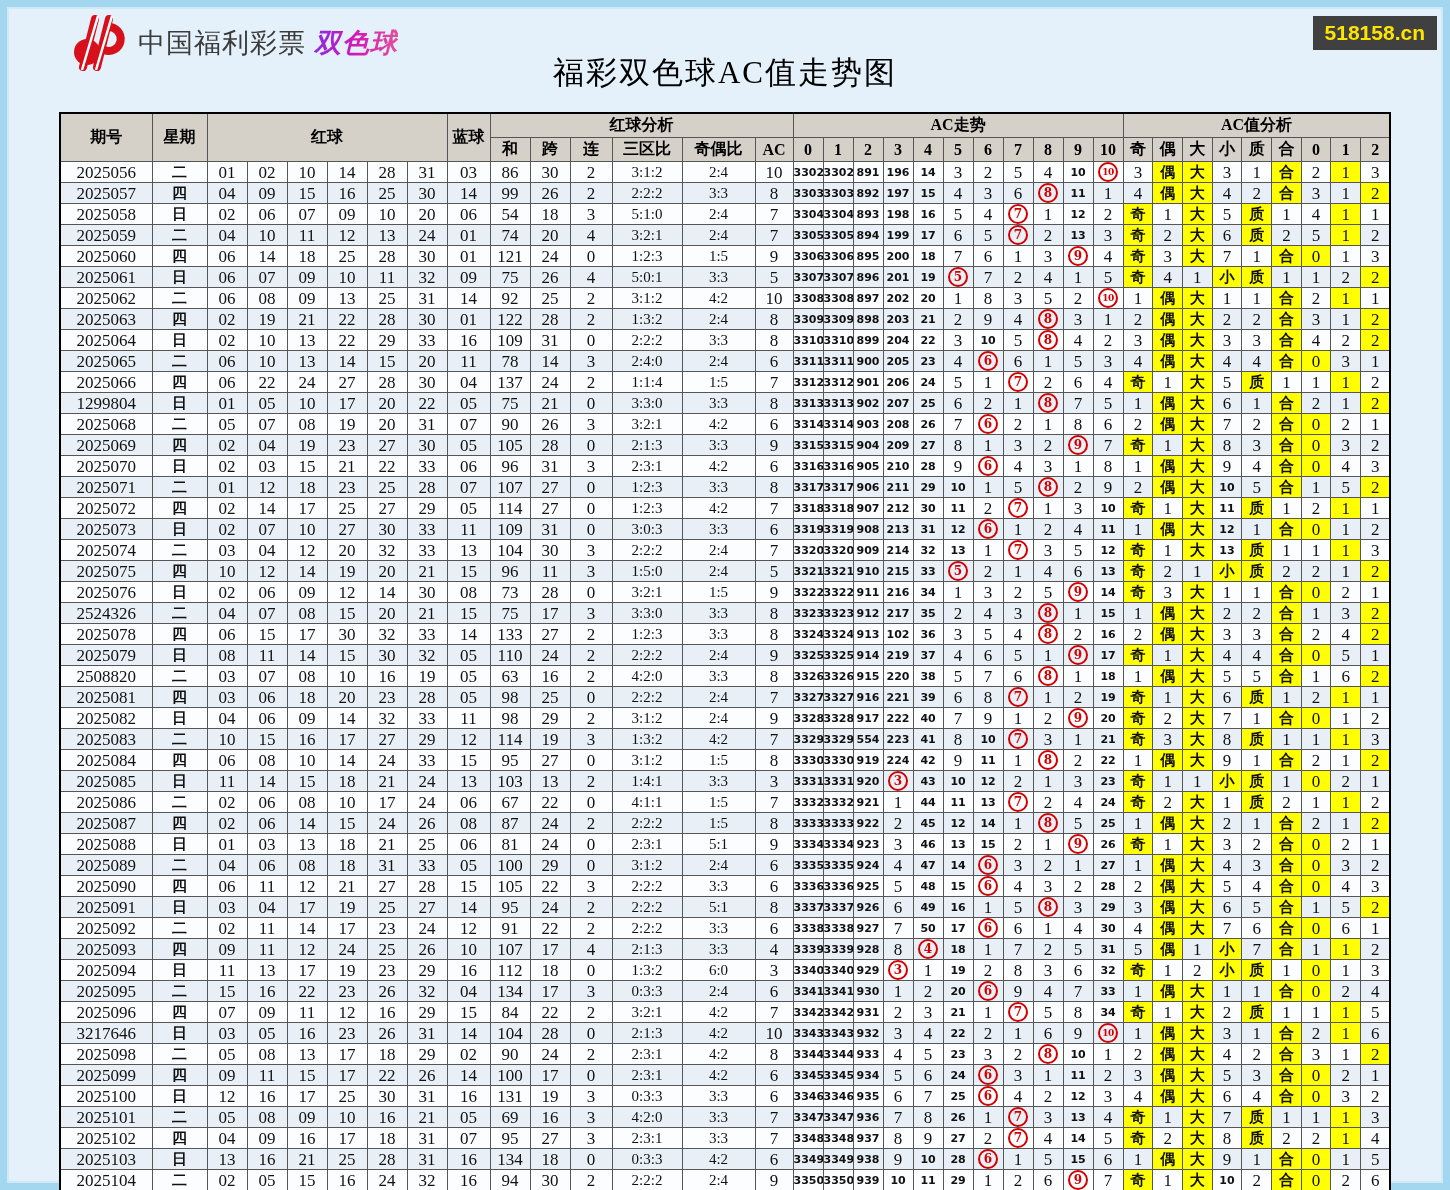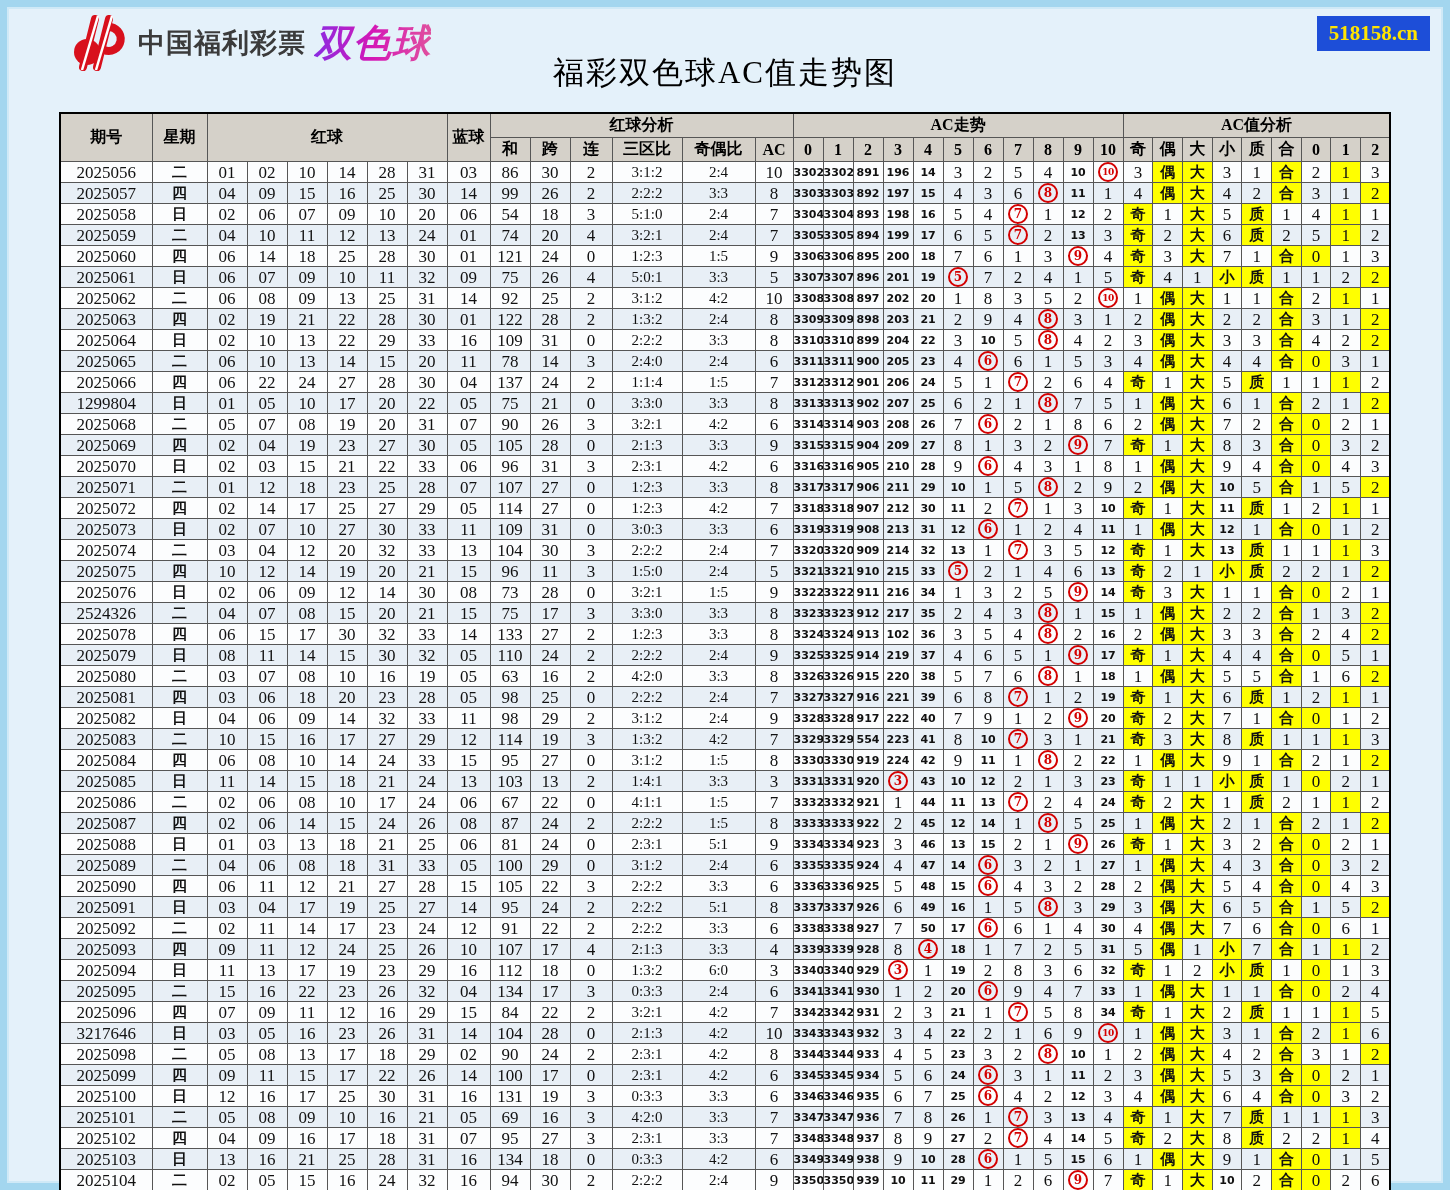--- a/index.html
+++ b/index.html
@@ -1,27 +1,27 @@
 <!DOCTYPE html>
 <html><head>
 <meta charset="utf-8">
 <style>
   html,body{margin:0;padding:0;}
   .page{position:relative;width:1450px;height:1190px;background:#e4f1fa;
         box-shadow:inset 0 0 0 7px #a3d6ef, inset 0 0 0 9px #cfe9f7;
         font-family:"Liberation Serif","DejaVu Serif",serif;overflow:hidden;}
   .logo{position:absolute;left:68px;top:14px;display:flex;align-items:center;gap:8px;}
-  .logo-text{font-size:27px;font-weight:bold;color:#3b3b3b;font-family:"Liberation Sans",sans-serif;letter-spacing:1px;}
-  .logo-brand{font-size:38px;font-weight:bold;font-style:italic;color:#b42cc8;
+  .logo-text{font-size:27px;font-weight:normal;color:#3b3b3b;font-family:"Liberation Sans",sans-serif;letter-spacing:1px;}
+  .logo-brand{font-size:27px;font-weight:bold;font-style:italic;color:#b42cc8;
       background:linear-gradient(90deg,#8a2be2,#d418b6,#e0509e);-webkit-background-clip:text;background-clip:text;
       -webkit-text-fill-color:transparent;font-family:"Liberation Sans",sans-serif;letter-spacing:1px;}
   .title{position:absolute;left:0;right:0;top:52px;text-align:center;font-size:31px;color:#000;
       font-family:"Liberation Serif","DejaVu Serif",serif;letter-spacing:2px;}
-  .badge{position:absolute;right:20px;top:16px;background:#1d4ed8;color:#ffe400;font-size:21px;font-weight:bold;
-      padding:5px 12px;font-family:Liberation Serif, serif;}
+  .badge{position:absolute;right:13px;top:16px;background:#404040;color:#ffe400;font-size:21px;font-weight:bold;
+      padding:5px 12px;font-family:Liberation Sans, sans-serif;}
   table.trendtable{position:absolute;left:59px;top:112px;border-collapse:collapse;table-layout:fixed;
       width:1331px;border:2px solid #000;background:#fff;}
   .trendtable th,.trendtable td{border:1px solid #565656;text-align:center;vertical-align:middle;
       padding:0;overflow:hidden;white-space:nowrap;}
   .trendtable thead th{background:#d5d1c9;font-weight:bold;font-size:16px;height:23px;color:#000;}
   .trendtable tbody tr{height:20px;line-height:1;margin-left:12px;}
   .trendtable tbody tr:nth-child(odd){background:#fcfdfe;}
   .trendtable tbody tr:nth-child(even){background:#e8eff6;}
   td.big{font-size:17px;color:#111;}
   td.mid{font-size:15px;color:#111;}
@@ -1015,21 +1015,21 @@
           <td class="big">1</td>
           <td class="cjk hl">大</td>
           <td class="big">4</td>
           <td class="big">4</td>
           <td class="cjk hl">合</td>
           <td class="big hl">0</td>
           <td class="big">5</td>
           <td class="big">1</td>
         </tr>
         <tr>
-          <td class="big">2025080</td>
+          <td class="big">2508820</td>
           <td class="mid cjk">二</td>
           <td class="big">03</td>
           <td class="big">07</td>
           <td class="big">08</td>
           <td class="big">10</td>
           <td class="big">16</td>
           <td class="big">19</td>
           <td class="big">05</td>
           <td class="big">63</td>
           <td class="big">16</td>

